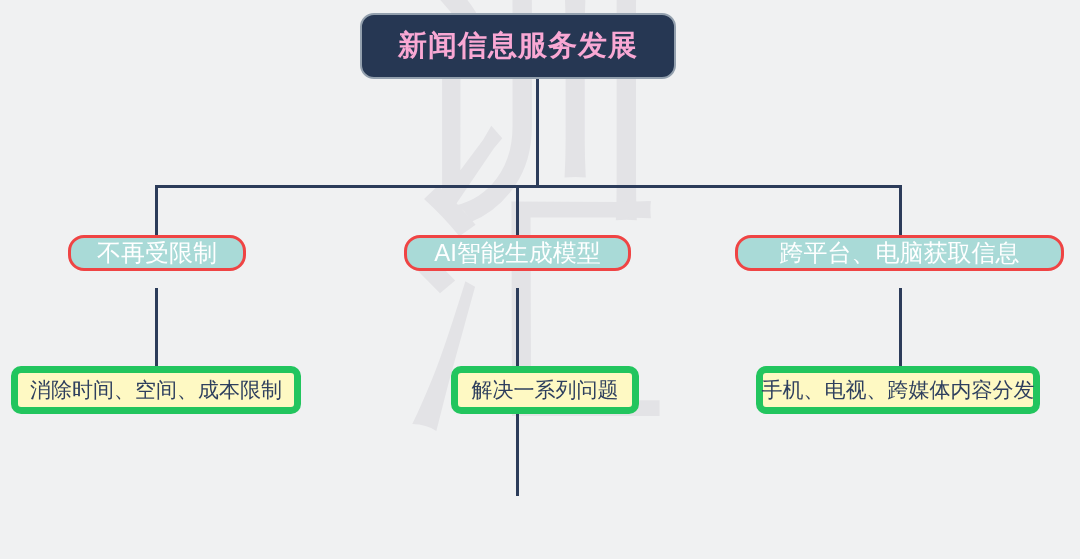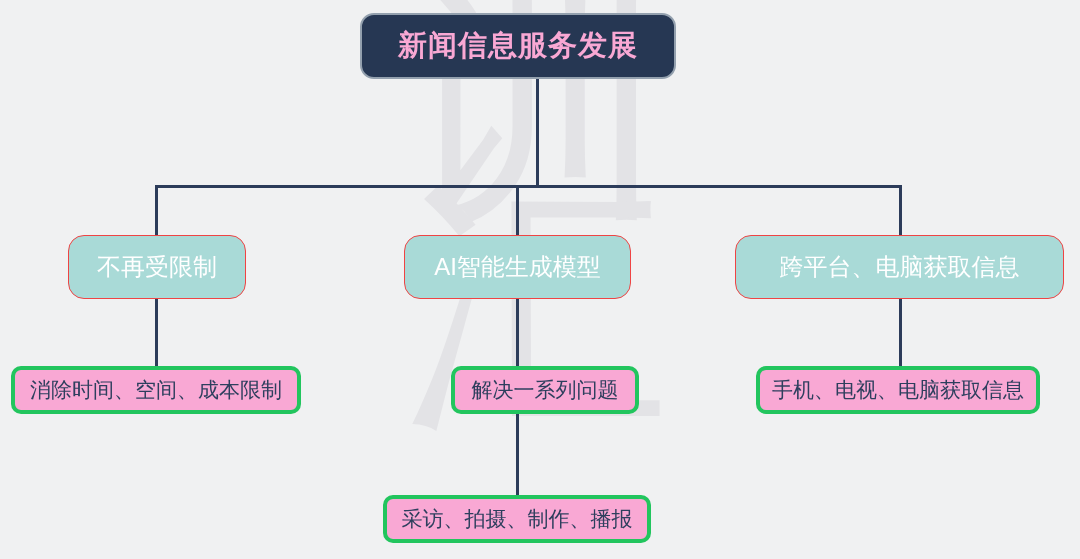--- a/index.html
+++ b/index.html
@@ -55,36 +55,36 @@
     background: #263753;
     border: 2px solid #93a0ae;
     border-radius: 14px;
     color: #f9a8d4;
     font-size: 29px;
     font-weight: 700;
     letter-spacing: 1px;
   }
 
   .node-teal {
-    top: 235px; height: 64px;
+    top: 235px; height: 36px;
     background: #a9dad7;
-    border: 1px solid #ef4444;
+    border: 3px solid #ef4444;
     border-radius: 16px;
     color: #ffffff;
     font-size: 24px;
     font-weight: 400;
   }
   .teal-left  { left: 68px;  width: 178px; }
   .teal-mid   { left: 404px; width: 227px; }
   .teal-right { left: 735px; width: 329px; }
 
   .node-white {
     top: 366px; height: 48px;
-    background: #f9a8d4;
-    border: 4px solid #22c55e;
+    background: #fef9c3;
+    border: 7px solid #22c55e;
     border-radius: 10px;
     color: #2e3f5e;
     font-size: 21px;
     font-weight: 400;
     text-align: right;
   }
   .white-left  { left: 11px;  width: 290px; }
   .white-mid   { left: 423px; width: 188px; margin-left: 28px; }
   .white-right { left: 756px; width: 284px; }
   .white-bottom { left: 383px; top: 495px; width: 268px; height: 48px; }
@@ -122,20 +122,17 @@
     <span>跨平台、电脑获取信息</span>
   </div>
 
   <div class="node node-white white-left">
     <span>消除时间、空间、成本限制</span>
   </div>
   <div class="node node-white white-mid">
     <span>解决一系列问题</span>
   </div>
   <div class="node node-white white-right">
-    <span>手机、电视、电脑获取信息</span>
+    <span>手机、电视、跨媒体内容分发</span>
   </div>
 
-  <div class="node node-white white-bottom">
-    <span>采访、拍摄、制作、播报</span>
-  </div>
 
 </div>
 
 </body></html>

